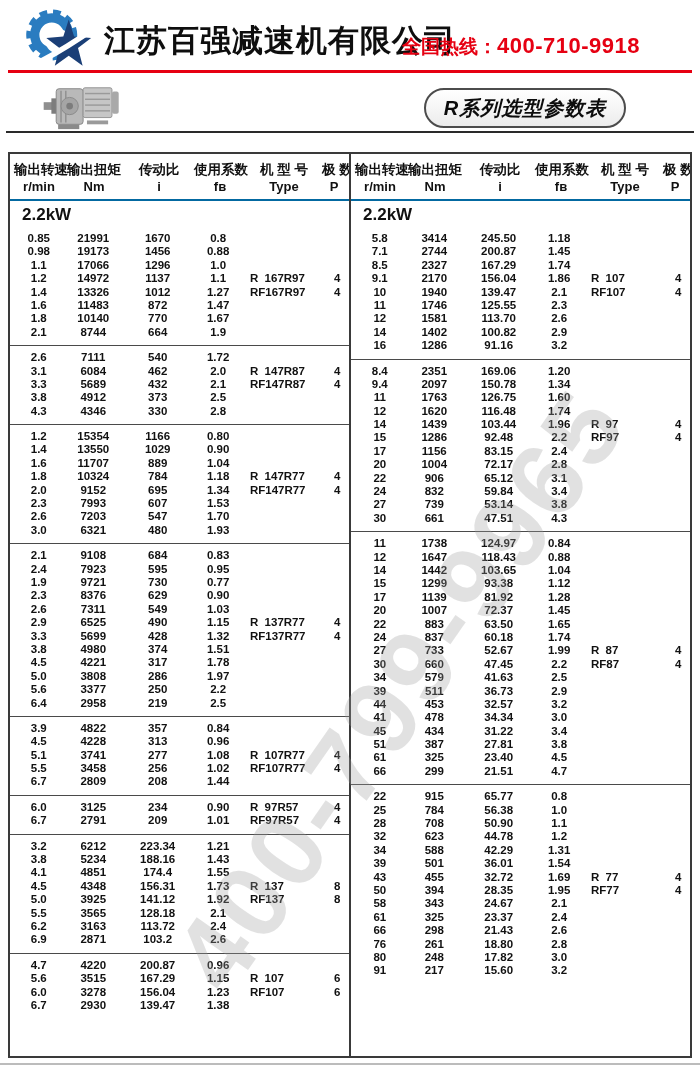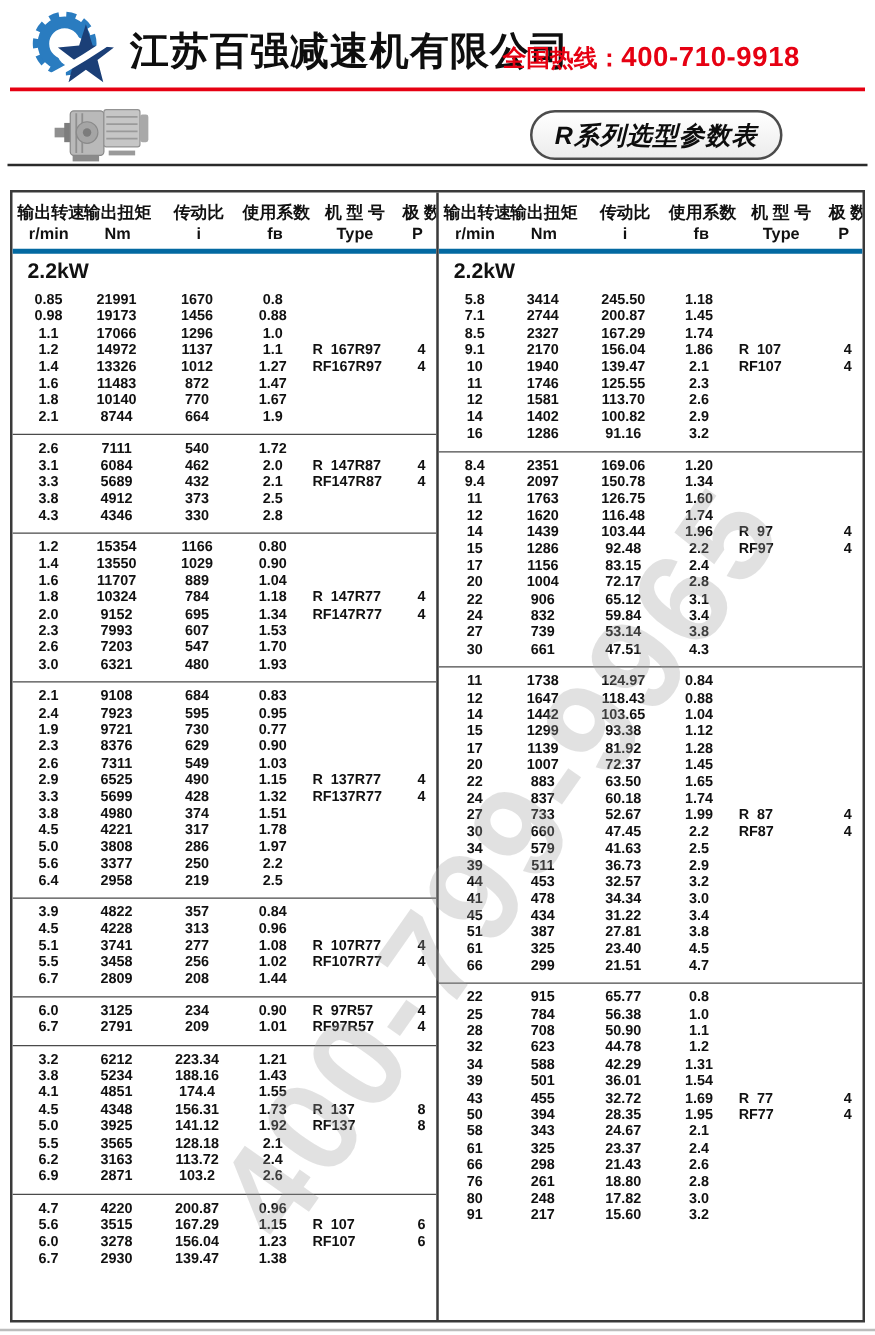--- a/index.html
+++ b/index.html
@@ -28,21 +28,21 @@
   
   .watermark{position:absolute;left:400px;top:690px;transform:translate(-50%,-50%) rotate(-55deg);
              font-size:105px;font-weight:700;color:#9f9f9f;opacity:.30;letter-spacing:4px;
              white-space:nowrap;z-index:6;pointer-events:none;}
 
   
   .table-wrap{position:absolute;left:8px;top:152px;width:684px;height:906px;
               border:2px solid #3a3a3a;box-sizing:border-box;display:flex;background:transparent;}
   .panel{flex:1;box-sizing:border-box;overflow:hidden;}
   .panel.left{border-right:2px solid #3a3a3a;}
-  .thead{border-bottom:4px solid #0369a1;padding:7px 0 5px;}
+  .thead{border-bottom:2px solid #0369a1;padding:7px 0 5px;}
   .hrow{display:flex;padding-left:4px;}
   .hc{font-weight:700;font-size:13.5px;text-align:center;white-space:nowrap;overflow:visible;}
   .hrow.units .hc{font-size:13px;}
   .c0{width:50px}.c1{width:60px}.c2{width:70px}.c3{width:52px}.c4{width:76px}.c5{width:24px}
   .power{font-size:17px;font-weight:700;padding:4px 0 2px 12px;line-height:20px;}
   .block{border-bottom:1.5px solid #4a4a4a;padding:5px 0 6px;}
   .block:last-child{border-bottom:none;}
   .row{display:flex;height:13.4px;line-height:13.4px;font-size:11.5px;font-weight:700;padding-left:4px;}
   .c{text-align:center;overflow:visible;white-space:nowrap;}
   .c.c4{text-align:left;white-space:pre;padding-left:6px;}

